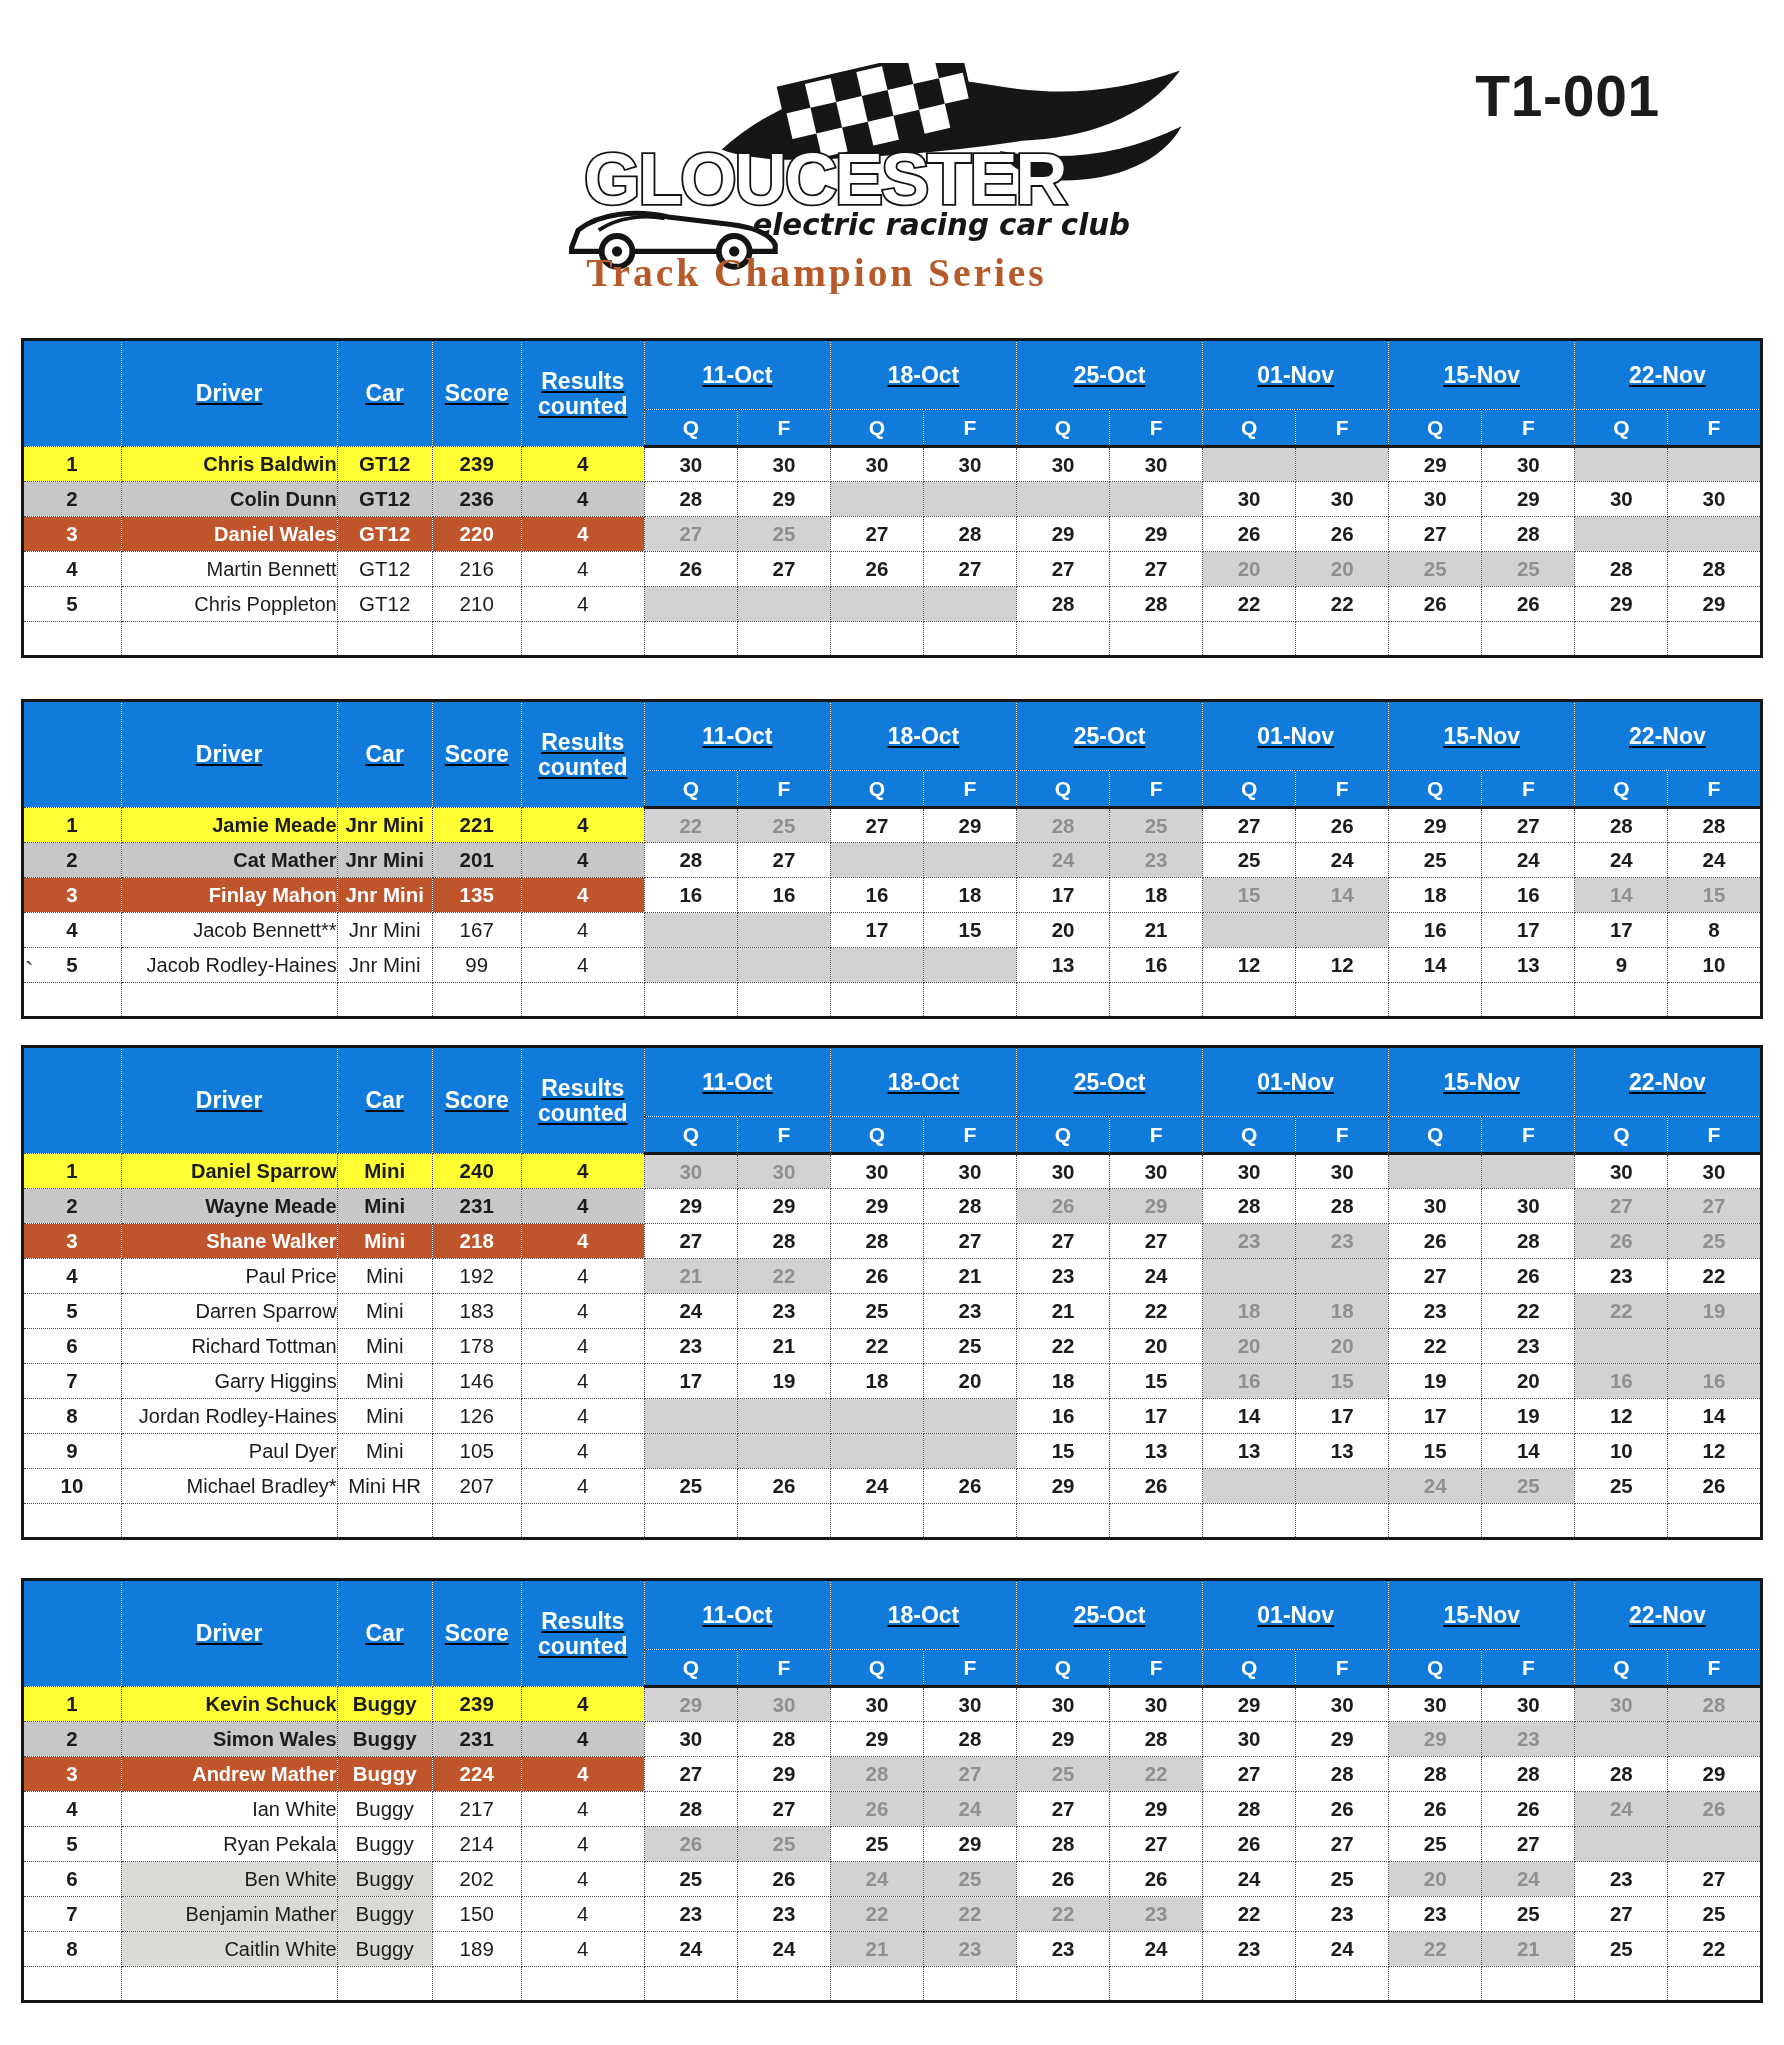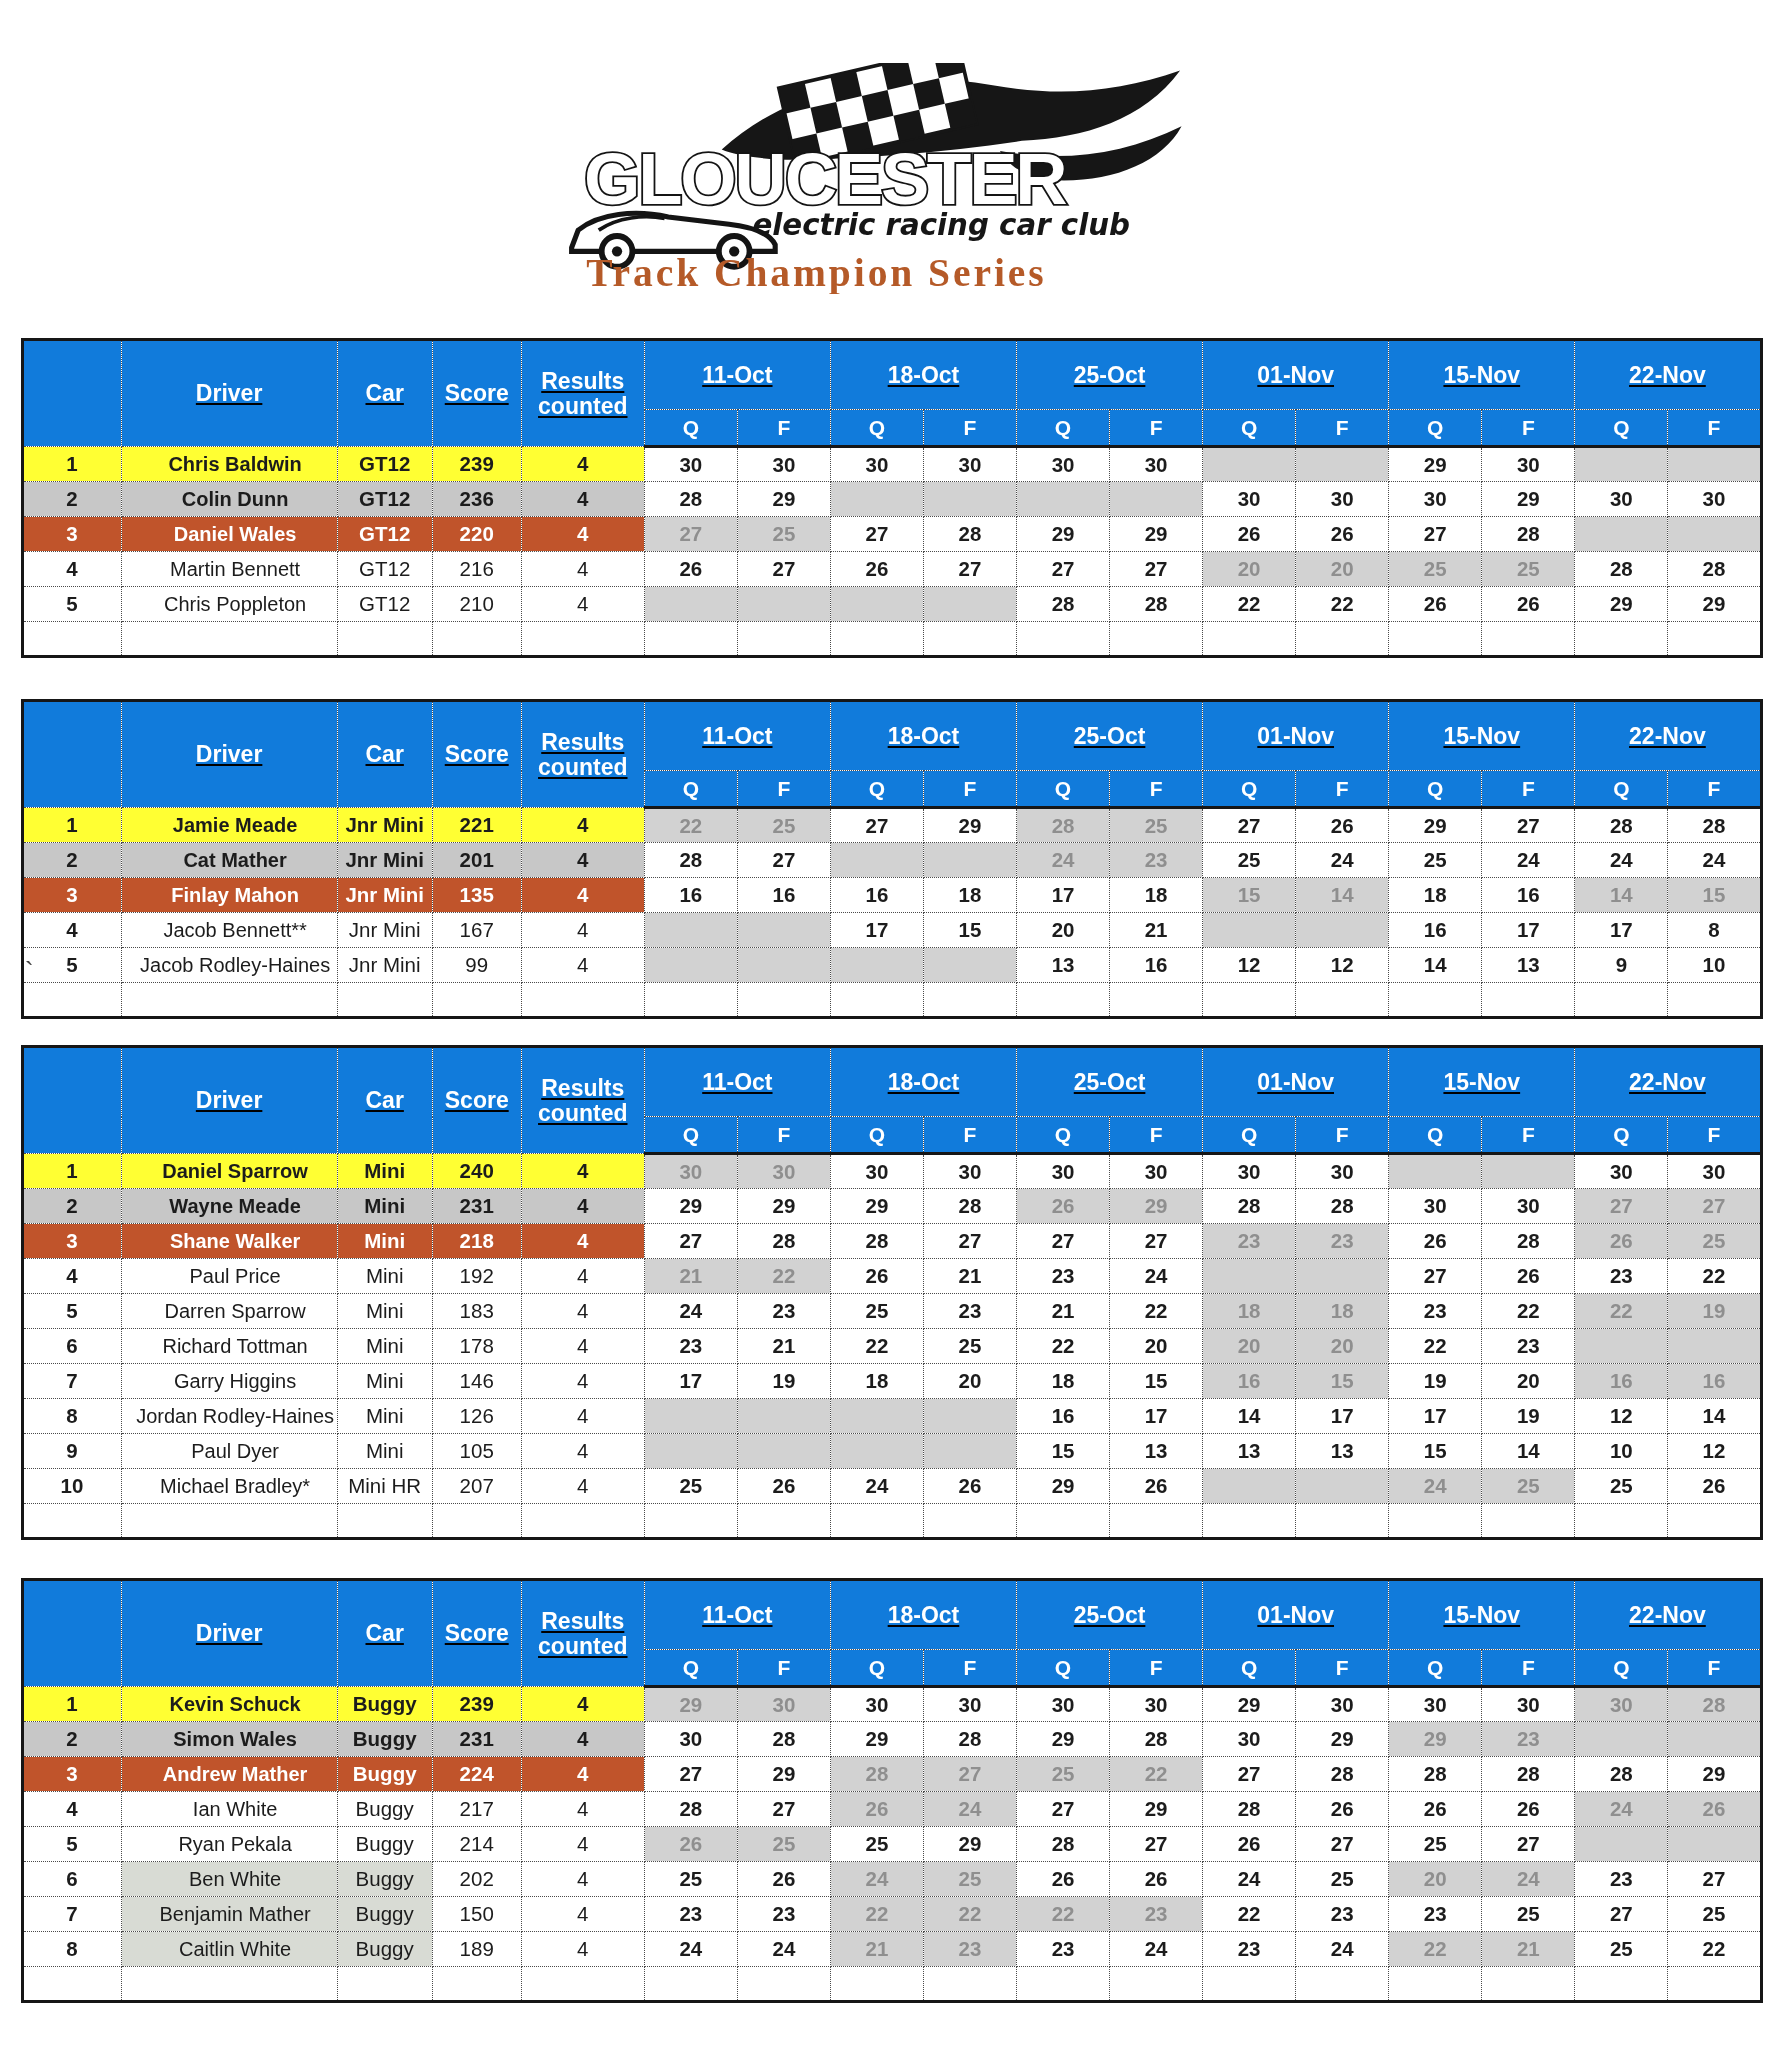--- a/index.html
+++ b/index.html
@@ -22,21 +22,21 @@
   .score-table thead th{background:#117BDB;color:#ffffff;font-weight:bold;}
   .hrow1{height:70px;text-decoration:underline;}
   .hrow1 th{font-size:23px;}
   .hrow2{height:37px;}
   .hrow2 th{font-size:21px;border-bottom:3.7px solid #161616;}
   .hline{line-height:1.08;}
 
   .drow{height:35px;}
   .drow td{text-align:center;font-size:20.5px;font-weight:bold;color:#1c1c1c;
            background:#ffffff;white-space:nowrap;}
-  td.driver{text-align:center;padding-left:12px;font-size:20px;}
+  td.driver{text-align:right;padding-left:12px;font-size:20px;}
   tr.plain td.driver,tr.plain td.car,tr.plain td.score,tr.plain td.results{font-weight:400;}
 
   tr.r-first  td.meta{background:#FFFF33;}
   tr.r-second td.meta{background:#C7C7C7;}
   tr.r-third  td.meta{background:#C0542B;color:#ffffff;}
   td.shaded{background:#D8DBD4 !important;}
 
   td.qf.missed{background:#D2D2D2;}
   td.qf.dropped{background:#D2D2D2;color:#8F8F8F;}
 
@@ -83,20 +83,21 @@
           <circle cx="97" cy="257" r="7" fill="#141414" stroke="none"></circle>
         <circle cx="257" cy="257" r="21" stroke-width="8"></circle>
           <circle cx="257" cy="257" r="7" fill="#141414" stroke="none"></circle>
       </g>
 
       <text x="55" y="304" font-family="Liberation Serif, serif" font-size="54" font-weight="bold" letter-spacing="4" fill="#b55a28">Track Champion Series</text>
     </svg>
   </div>
 
   <div class="doc-meta">
+    <div class="doc-code">T1-001</div>
   </div>
 
   <div id="tables">
       <table class="score-table" style="top: 338px;">
         <colgroup>
           <col style="width: 99px;">
           <col style="width: 216px;">
           <col style="width: 95px;">
           <col style="width: 89px;">
           <col style="width: 123px;">

